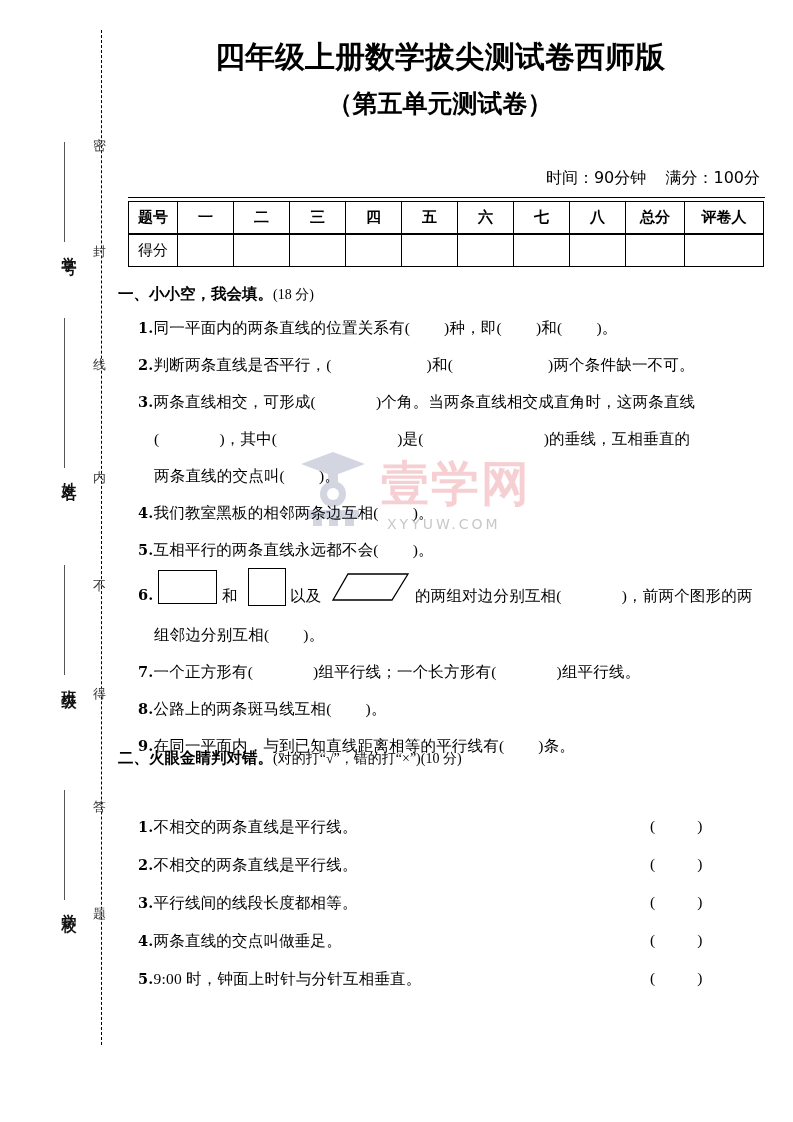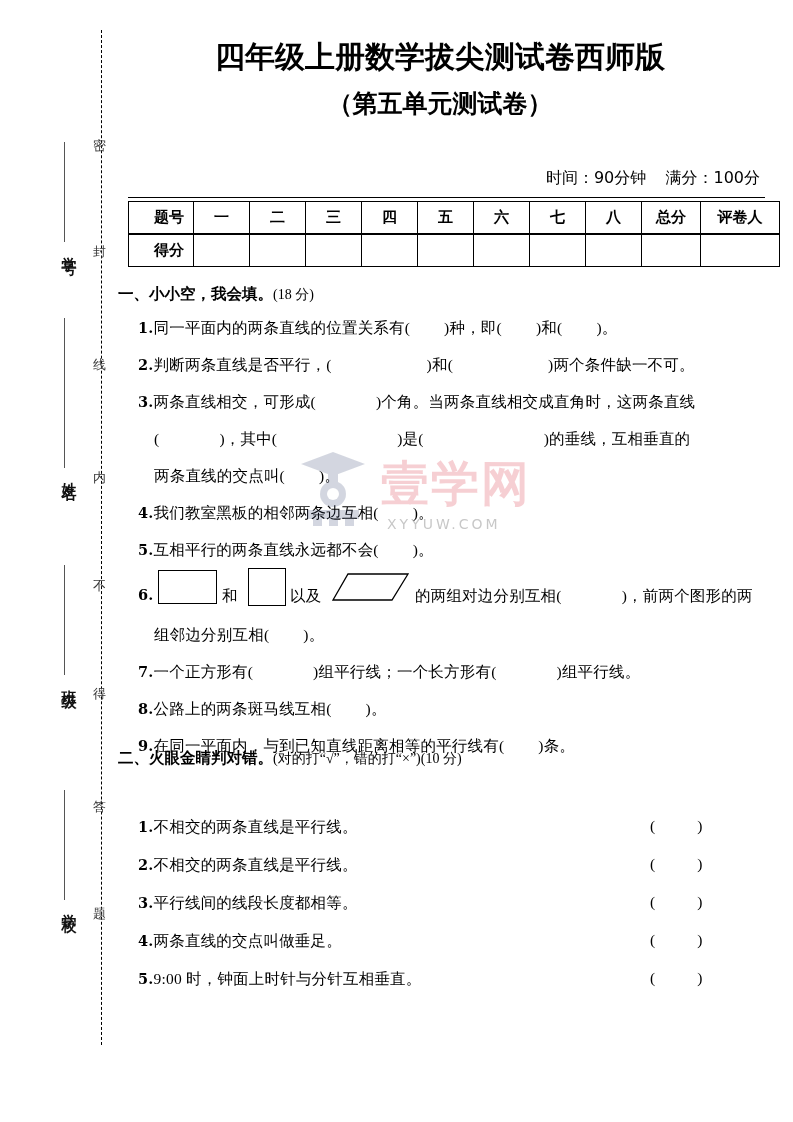--- a/index.html
+++ b/index.html
@@ -126,25 +126,25 @@
     border: 1px solid #000;
     height: 31px;
     text-align: center;
     vertical-align: middle;
     font-family: "DejaVu Sans", "Liberation Sans", sans-serif;
     font-size: 15px;
     font-weight: bold;
     padding: 0;
   }
   #score-table tr.head-row td { border-bottom: 2px solid #000; }
-  #score-table td.lbl { width: 48px; padding-left: 16px; }
+  #score-table td.lbl { width: 48px; }
   #score-table td.num { width: 55px; }
   #score-table td.tot { width: 58px; }
   #score-table td.grader { width: 78px; }
-  #score-table tr.score-row td { font-weight: bold; }
+  #score-table tr.score-row td { font-weight: normal; }
 
   
   .section-head {
     position: absolute;
     font-family: "DejaVu Sans", "Liberation Sans", sans-serif;
     font-size: 15.5px;
     font-weight: bold;
     white-space: nowrap;
   }
   .section-head .pts {

